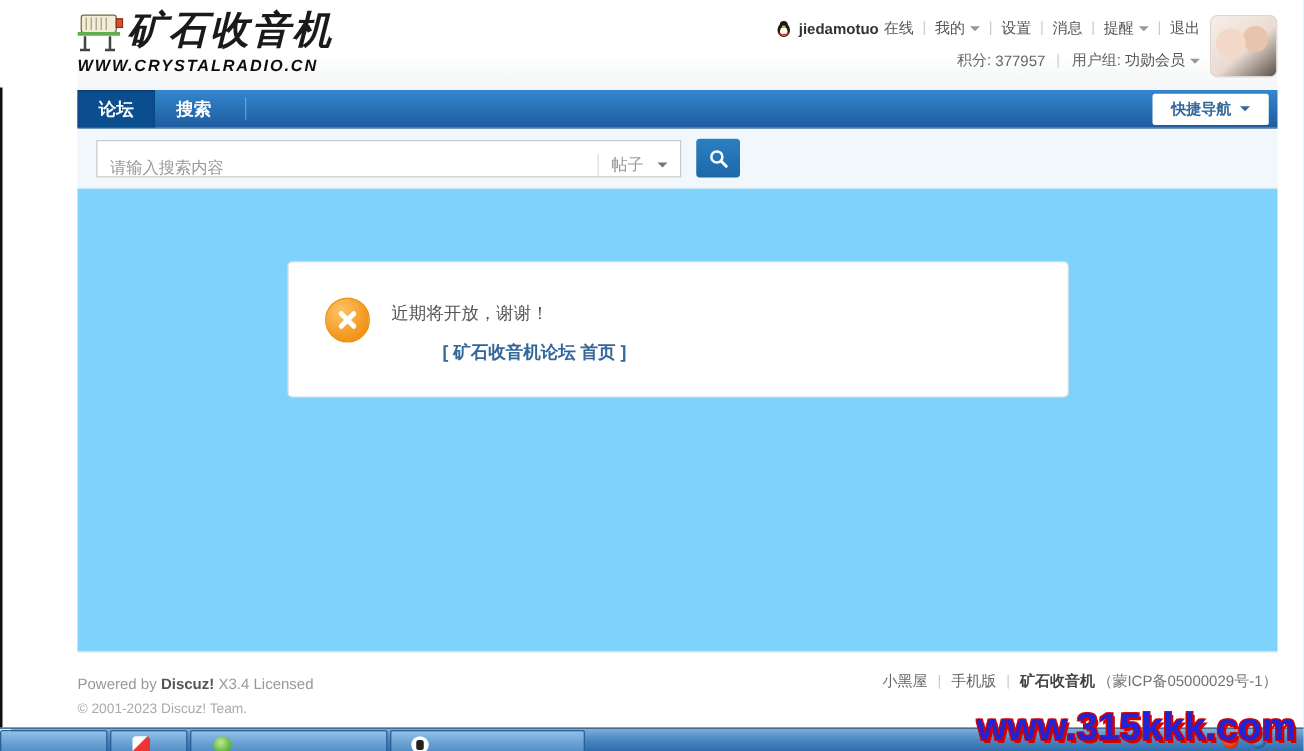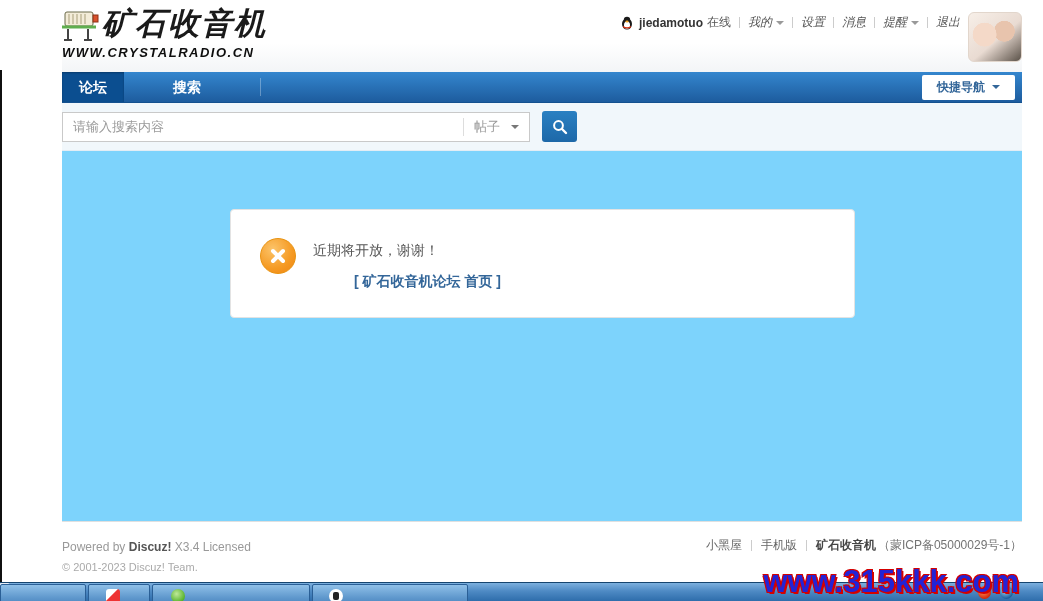--- a/index.html
+++ b/index.html
@@ -30,42 +30,41 @@
   .site-url {
     font-size: 13px; font-weight: bold; font-style: italic;
     color: #0d0d0d; letter-spacing: 1.5px; margin-top: 1px;
   }
   .userpanel { position: absolute; right: 0; top: 14px; }
   .user-row1 { display: flex; align-items: center; justify-content: space-between; font-size: 12px; color: #555; }
   .user-row1 .sep { width: 1px; height: 11px; background: #ccc; margin: 0 8px; }
   .qq-ic { margin-right: 5px; }
   .uname { font-weight: bold; color: #333; }
   .online-txt { margin-left: 4px; color: #555; }
-  .ulink { color: #555; text-decoration: none; cursor: pointer; display: inline-flex; align-items: center; font-style: italic; }
+  .ulink { color: #555; text-decoration: none; cursor: pointer; display: inline-flex; align-items: center; }
   .caret { width: 0; height: 0; border-left: 4px solid transparent; border-right: 4px solid transparent; border-top: 4px solid #999; margin-left: 4px; display: inline-block; }
   .user-row2 { margin-top: 9px; text-align: right; font-size: 12px; color: #666; display: flex; justify-content: flex-end; align-items: center; }
   .user-row2 .sep { width: 1px; height: 11px; background: #ccc; margin: 0 10px; }
   .avatar {
     position: absolute; right: -62px; top: -2px;
     width: 54px; height: 50px; border-radius: 6px;
     border: 1px solid #e2d6cc;
     background:
       radial-gradient(circle at 30% 45%, #f4d9c8 0 26%, transparent 27%),
       radial-gradient(circle at 68% 38%, #e8c4ad 0 22%, transparent 23%),
       linear-gradient(140deg, #f7efe8 0%, #e9dbd2 55%, #5a5148 100%);
   }
   .userpanel-inner { position: relative; margin-right: 62px; }
 
   
   .navbar {
     height: 31px;
     background: linear-gradient(#3486ce, #1d5c9e);
     display: flex; align-items: stretch;
     border-bottom: 1px solid #14518f;
-    gap: 32px;
   }
   .navtab {
     padding: 0 17px; line-height: 31px; font-size: 14px; font-weight: bold;
     color: #fff; cursor: pointer;
   }
   .navtab.active { background: #0b4e90; box-shadow: inset 0 1px 2px rgba(0,0,0,.25); }
   .nav-divider { width: 1px; height: 18px; background: rgba(255,255,255,.3); align-self: center; margin-left: 10px; }
   .quicknav {
     margin-left: auto; align-self: center; margin-right: 7px;
     background: #fff; border-radius: 2px; cursor: pointer;
@@ -75,23 +74,23 @@
   .quicknav .caret { border-top-color: #336699; margin-left: 7px; }
 
   
   .searchstrip {
     background: #f1f7fb;
     border-bottom: 1px solid #e3edf5;
     height: 48px;
     display: flex; align-items: center;
   }
   .search-box {
-    width: 468px; height: 30px;
+    margin-left: 15px; width: 468px; height: 30px;
     background: #fff; border: 1px solid #c9c9c9;
-    display: flex; align-items: center;
+    display: flex; align-items: flex-end;
   }
   .search-input {
     flex: 1; border: none; outline: none; padding: 0 10px;
     font-size: 13px; color: #333; font-family: inherit; background: transparent;
   }
   .search-input::placeholder { color: #9a9a9a; }
   .scope-select {
     width: 66px; border-left: 1px solid #ddd; cursor: pointer;
     display: flex; align-items: center; justify-content: space-between;
     padding: 0 10px; font-size: 13px; color: #999;
@@ -132,21 +131,21 @@
   .f-link { color: #666; text-decoration: none; cursor: pointer; }
   .f-site { font-weight: bold; color: #444; }
   .f-icp { color: #737373; margin-left: 2px; }
   .copyright { margin-top: 7px; font-size: 11px; color: #aaa; }
 
   
   .left-edge { position: absolute; left: 0; top: 70px; width: 2px; height: 512px; background: #101010; }
 
   
   .watermark {
-    position: absolute; right: 24px; bottom: 1px; z-index: 30;
+    position: absolute; right: 6px; bottom: 1px; z-index: 30;
     font-size: 31px; font-weight: bold; letter-spacing: 0;
     color: #2323d6;
     text-shadow: 2px 2px 0 #d40000, -1px -1px 0 #d40000, 1px -1px 0 #d40000, -1px 1px 0 #d40000;
     font-family: "Liberation Sans", sans-serif;
   }
 
   
   .taskbar {
     position: absolute; left: 0; bottom: 0; width: 1043px; height: 19px;
     background: linear-gradient(180deg, #7cb0de 0%, #4e8ac4 45%, #2e6dab 100%);
@@ -219,20 +218,30 @@
           <span class="sep"></span>
           <span class="ulink">消息</span>
           <span class="sep"></span>
           <span class="ulink">
               <span>提醒</span>
               <span class="caret"></span>
             </span>
           <span class="sep"></span>
           <span class="ulink">退出</span>
         </div>
+        <div class="user-row2">
+          <span>积分:</span>&nbsp;
+          <span>377957</span>
+          <span class="sep"></span>
+          <span>用户组:</span>&nbsp;
+          <span class="ulink">
+              <span>功勋会员</span>
+              <span class="caret"></span>
+            </span>
+        </div>
         <div class="avatar"></div>
       </div>
     </div>
   </div>
 
   <div class="navbar">
     <div class="navtab active">论坛</div>
     <div class="navtab">搜索</div>
     <div class="nav-divider"></div>
     <div class="quicknav">

